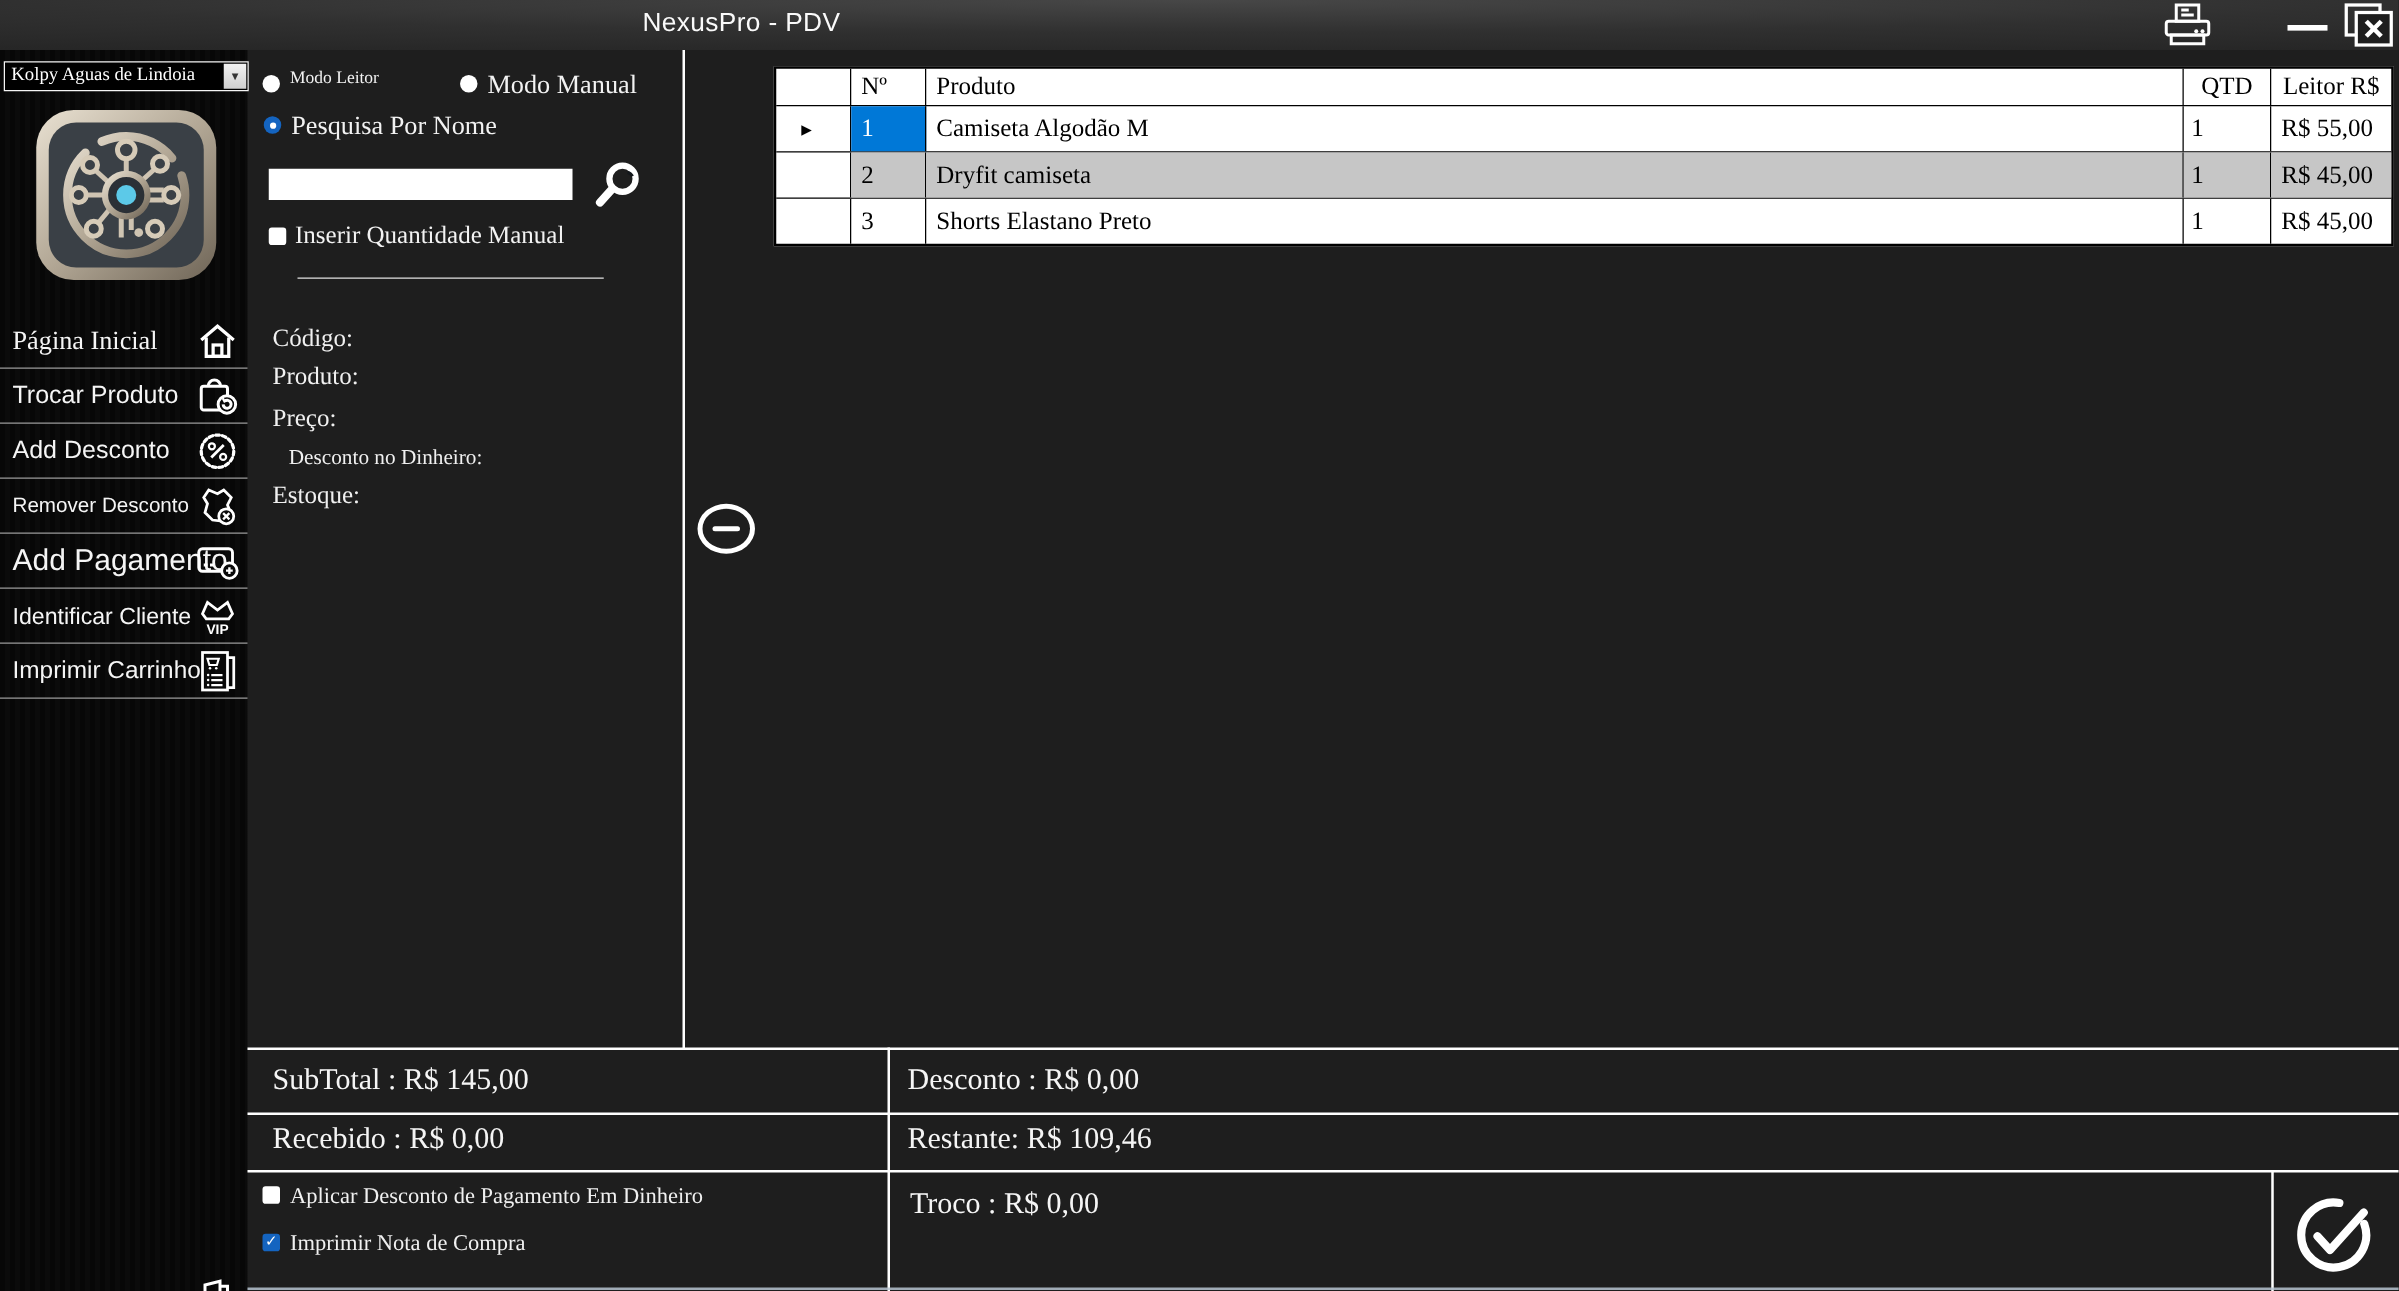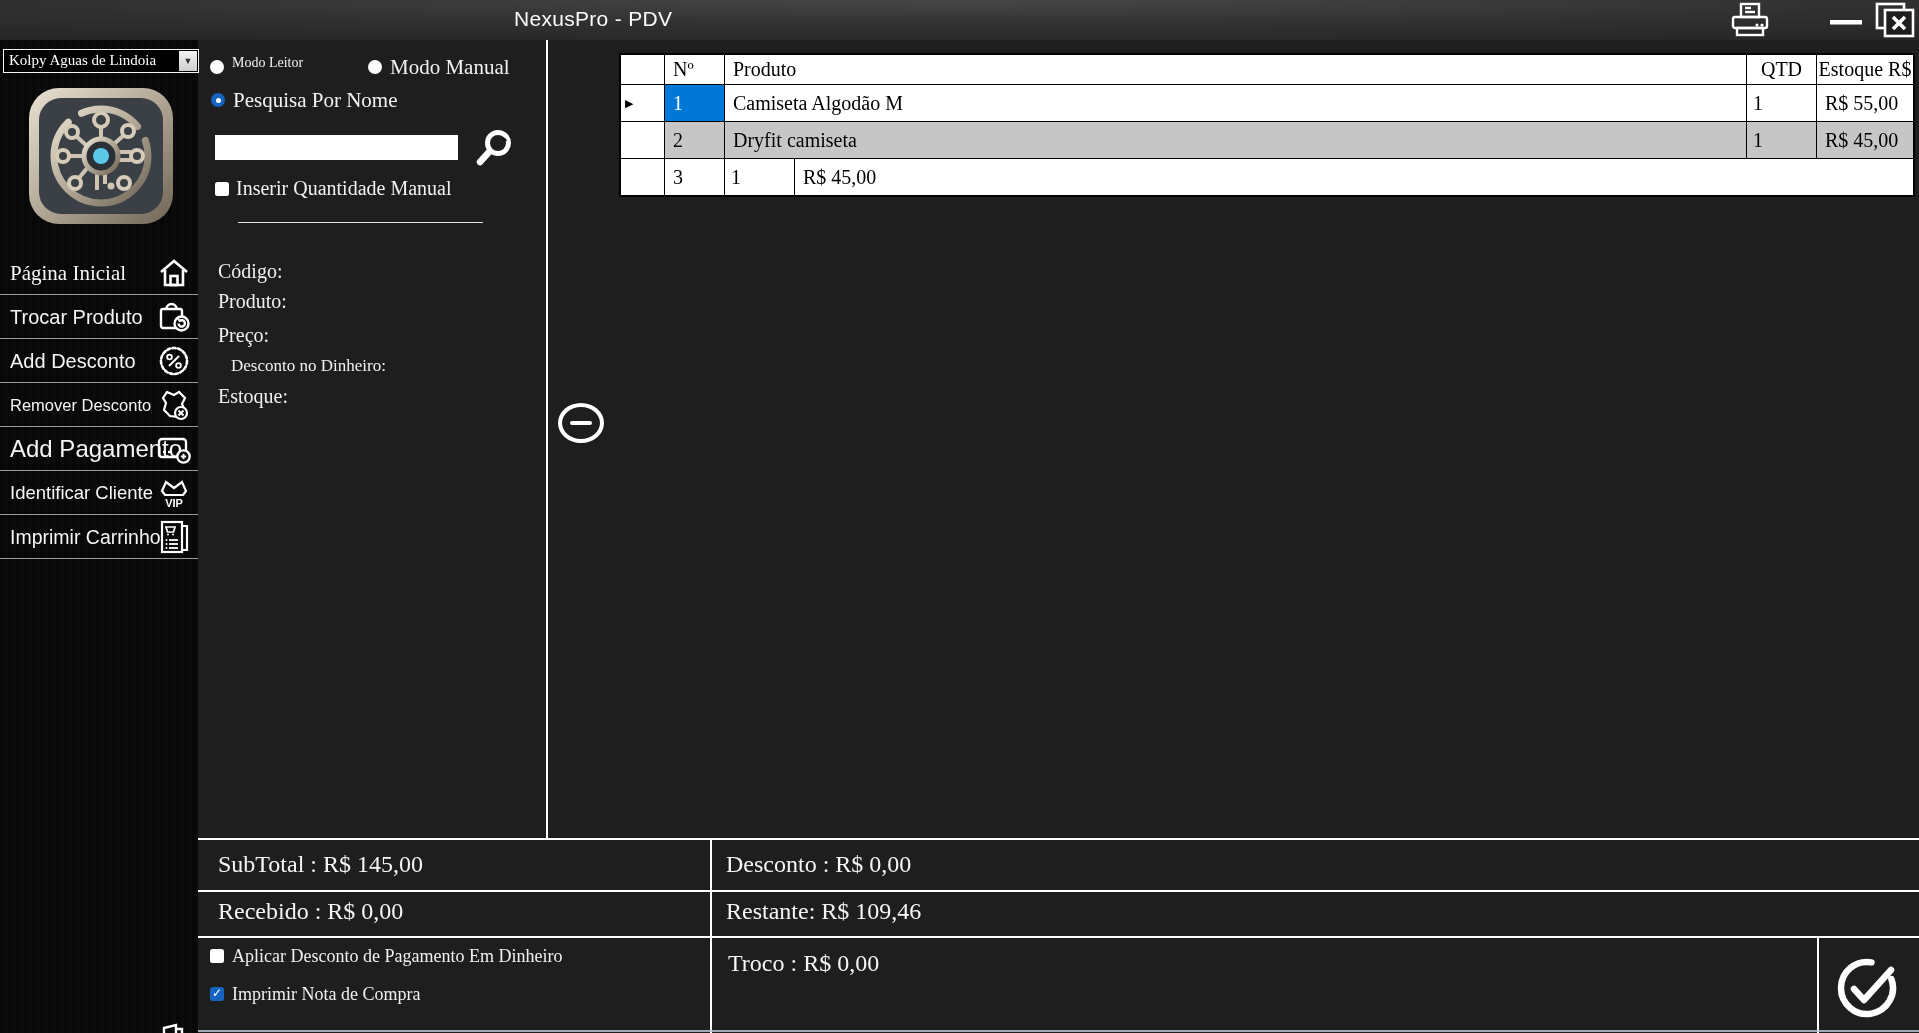--- a/index.html
+++ b/index.html
@@ -62,21 +62,21 @@
     position:absolute;left:558px;top:403px;width:46px;height:40px;border:4px solid #fff;border-radius:50%;
     box-sizing:border-box;background:#1e1e1e;cursor:pointer;
   }
   .minus-btn::after{content:"";position:absolute;left:8px;top:14px;width:22px;height:4px;background:#fff;border-radius:2px;}
 
   
   .cart-table{
     position:absolute;left:619px;top:53px;width:1296px;border:2px solid #000;background:#fff;
     box-sizing:border-box;font-family:"Liberation Serif","DejaVu Serif",serif;font-size:20px;color:#000;
   }
-  .t-row{display:flex;height:36px;border-top:1px solid #000;}
+  .t-row{display:flex;height:36px;border-top:1px solid #000;padding-left:16px;}
   .t-row.t-head{height:29px;border-top:none;}
   .t-cell{box-sizing:border-box;border-right:1px solid #000;display:flex;align-items:center;overflow:hidden;white-space:nowrap;}
   .t-cell:last-child{border-right:none;}
   .c-sel{width:44px;flex:none;justify-content:flex-start;padding-left:4px;}
   .c-n{width:60px;flex:none;padding-left:8px;}
   .c-prod{flex:1;padding-left:8px;}
   .c-qtd{width:70px;flex:none;padding-left:6px;}
   .c-uni{width:96px;flex:none;padding-left:8px;}
   .t-head .c-qtd,.t-head .c-uni{justify-content:center;padding-left:0;}
   .cell-blue{background:#0078d7;color:#fff;}
@@ -320,21 +320,21 @@
 
 <div class="v-divider"></div>
 <div class="minus-btn"></div>
 
 <div class="cart-table">
   <div class="t-row t-head">
     <div class="t-cell c-sel"></div>
     <div class="t-cell c-n">Nº</div>
     <div class="t-cell c-prod">Produto</div>
     <div class="t-cell c-qtd">QTD</div>
-    <div class="t-cell c-uni">Estoque R$</div>
+    <div class="t-cell c-uni">Leitor R$</div>
   </div>
 
   <div class="t-row">
     <div class="t-cell c-sel">
         <span class="sel-arrow">▶</span>
       </div>
     <div class="t-cell c-n cell-blue">1</div>
     <div class="t-cell c-prod">Camiseta Algodão M</div>
     <div class="t-cell c-qtd">1</div>
     <div class="t-cell c-uni">R$ 55,00</div>
@@ -344,20 +344,21 @@
     <div class="t-cell c-sel"></div>
     <div class="t-cell c-n">2</div>
     <div class="t-cell c-prod">Dryfit camiseta</div>
     <div class="t-cell c-qtd">1</div>
     <div class="t-cell c-uni">R$ 45,00</div>
   </div>
 
   <div class="t-row">
     <div class="t-cell c-sel"></div>
     <div class="t-cell c-n">3</div>
+    <div class="t-cell c-prod">Shorts Elastano Preto</div>
     <div class="t-cell c-qtd">1</div>
     <div class="t-cell c-uni">R$ 45,00</div>
   </div>
 </div>
 
 <div>
   <div class="tl" style="left:198px;top:838px;width:1721px;height:2px;"></div>
   <div class="tl" style="left:198px;top:890px;width:1721px;height:2px;"></div>
   <div class="tl" style="left:198px;top:936px;width:1721px;height:2px;"></div>
   <div class="tl" style="left:710px;top:838px;width:2px;height:195px;"></div>

